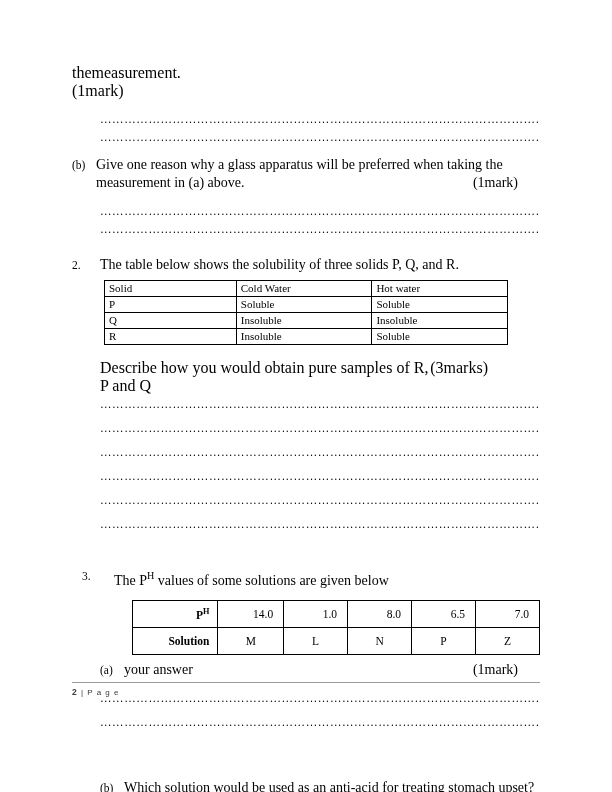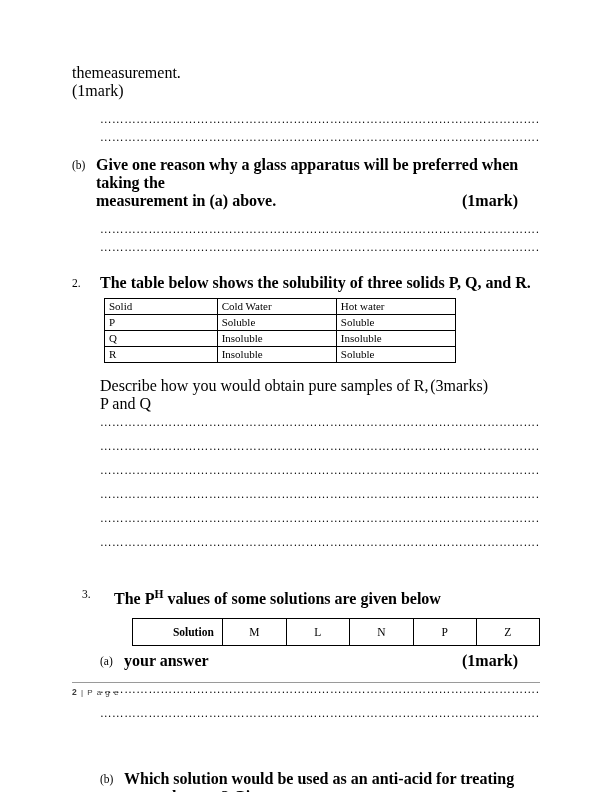--- a/index.html
+++ b/index.html
@@ -41,40 +41,39 @@
     display: flex;
   }
   .qnum {
     width: 28px;
     flex: 0 0 28px;
     font-size: 11.5px;
     line-height: 18px;
   }
   .qbody {
     flex: 1 1 auto;
-    font-size: 16px;
-    line-height: 18px;
-    font-weight: bold;
+    font-size: 14px;
+    line-height: 18px;
   }
   .sub {
     width: 24px;
     flex: 0 0 24px;
     font-size: 11.5px;
     line-height: 18px;
   }
   .spacer-6 { height: 6px; }
   .spacer-10 { height: 10px; }
   .spacer-14 { height: 14px; }
   .spacer-18 { height: 18px; }
   .spacer-34 { height: 34px; }
 
   table.solub {
     border-collapse: collapse;
     margin-left: 32px;
-    width: 352px;
+    width: 404px;
     font-size: 11px;
   }
   table.solub td {
     border: 1px solid #000;
     padding: 1px 4px;
     height: 13px;
     line-height: 13px;
   }
   table.solub td.c1 { width: 136px; }
   table.solub td.c2 { width: 138px; }
@@ -211,20 +210,28 @@
 
   <div class="row">
     <div class="qnum" style="padding-left:10px; width:32px; flex:0 0 32px;">3.</div>
     <div class="qbody"><span>The P</span><sup>H</sup><span> values of some solutions are given below</span></div>
   </div>
 
   <div class="spacer-10"></div>
 
   <table class="ph">
     <tbody>
+        <tr>
+      <td class="hdr"><span>P</span><sup>H</sup></td>
+      <td class="val">14.0</td>
+      <td class="val">1.0</td>
+      <td class="val">8.0</td>
+      <td class="val">6.5</td>
+      <td class="val">7.0</td>
+    </tr>
     <tr>
       <td class="hdr">Solution</td>
       <td class="sol">M</td>
       <td class="sol">L</td>
       <td class="sol">N</td>
       <td class="sol">P</td>
       <td class="sol">Z</td>
     </tr>
   </tbody>
     </table>

